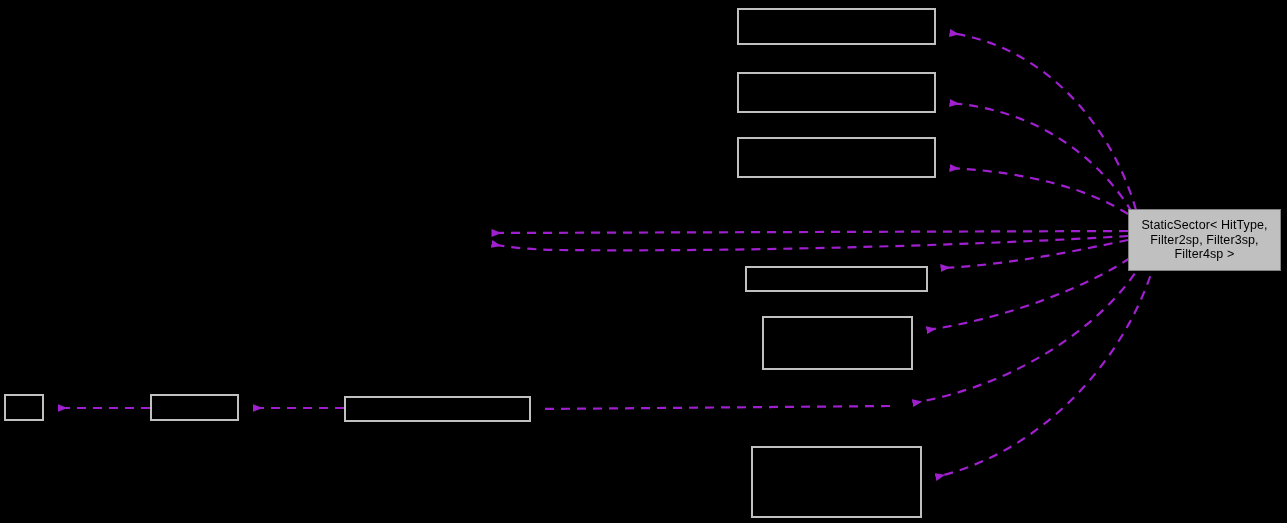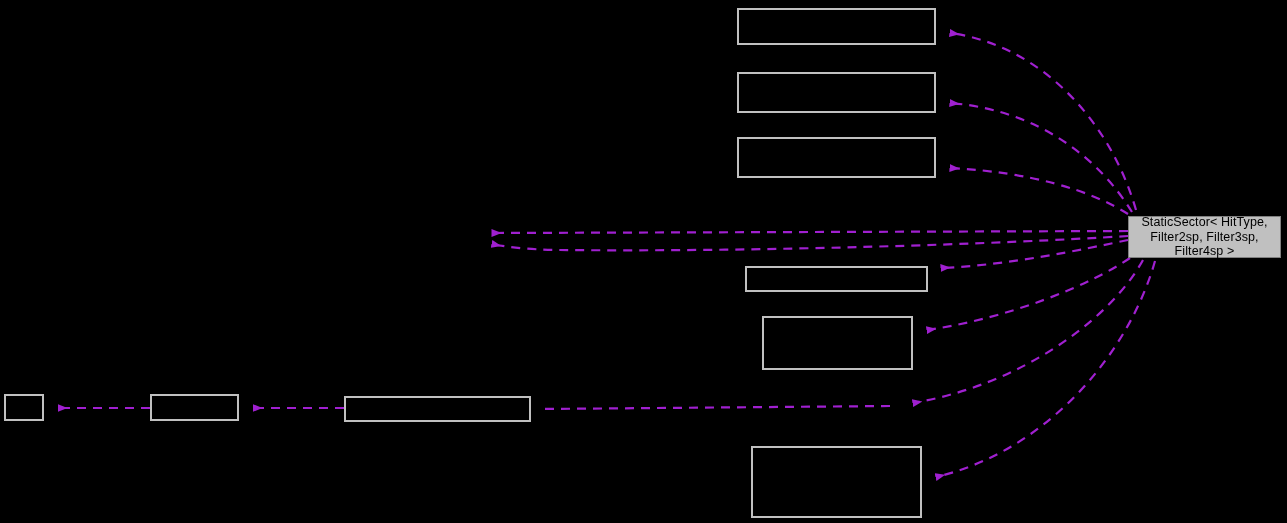--- a/index.html
+++ b/index.html
@@ -87,19 +87,19 @@
   <div class="graph-node" style="left: 737px; top: 8px; width: 199px; height: 37px;"></div>
   <div class="graph-node" style="left: 737px; top: 72px; width: 199px; height: 41px;"></div>
   <div class="graph-node" style="left: 737px; top: 137px; width: 199px; height: 41px;"></div>
   <div class="graph-node" style="left: 745px; top: 266px; width: 183px; height: 26px;"></div>
   <div class="graph-node" style="left: 762px; top: 316px; width: 151px; height: 54px;"></div>
   <div class="graph-node" style="left: 4px; top: 394px; width: 40px; height: 27px;"></div>
   <div class="graph-node" style="left: 150px; top: 394px; width: 89px; height: 27px;"></div>
   <div class="graph-node" style="left: 344px; top: 396px; width: 187px; height: 26px;"></div>
   <div class="graph-node" style="left: 751px; top: 446px; width: 171px; height: 72px;"></div>
 
-  <div class="graph-node filled" style="left: 1128px; top: 216px; width: 153px; height: 42px;">
+  <div class="graph-node filled" style="left: 1128px; top: 209px; width: 153px; height: 62px;">
     <span class="node-label">StaticSector&lt; HitType,
 Filter2sp, Filter3sp,
 Filter4sp &gt;</span>
   </div>
 
 </div>
 
 </body></html>

